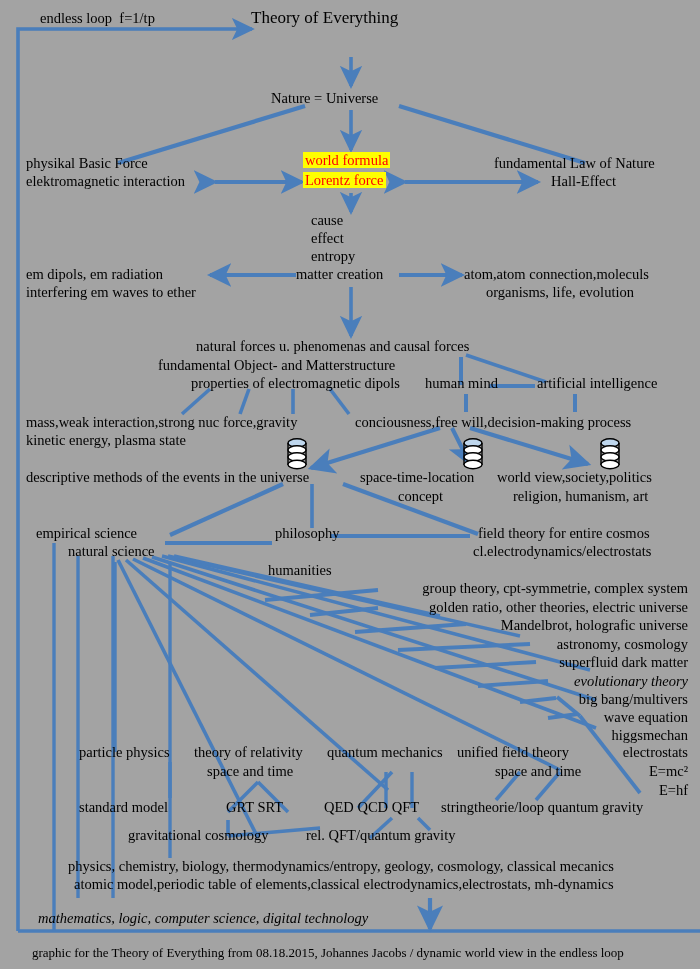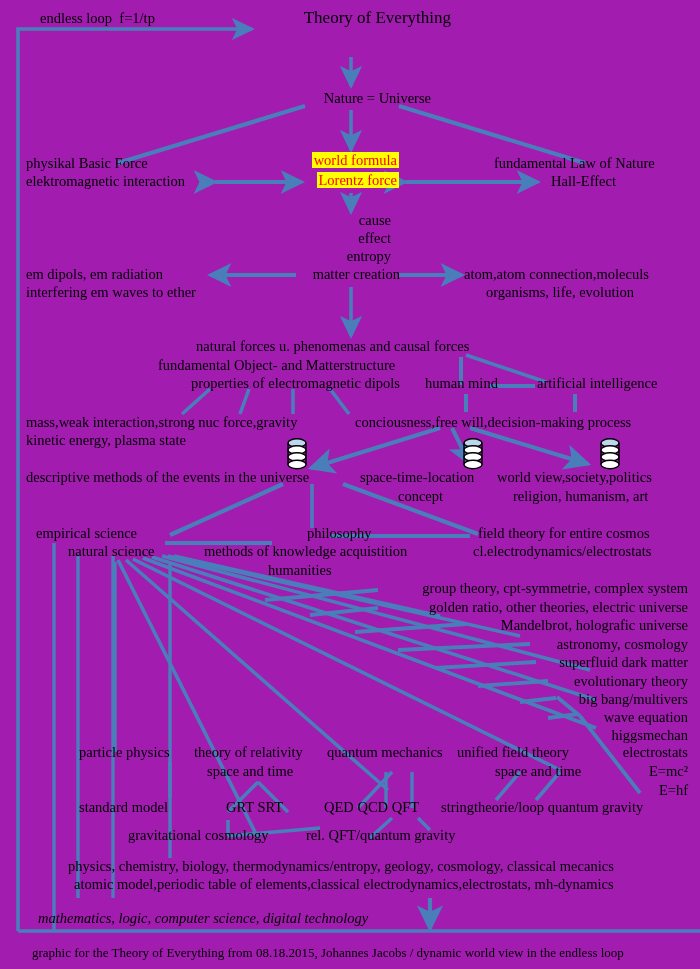--- a/index.html
+++ b/index.html
@@ -10,38 +10,38 @@
   }
   body {
     font-family: "Liberation Serif", "DejaVu Serif", serif;
     color: #000000;
   }
   #canvas {
     position: relative;
     width: 700px;
     height: 969px;
     overflow: hidden;
-    background: #a21caf;
+    background: #a3a3a3;
   }
   #edges {
     position: absolute;
     left: 0;
     top: 0;
     width: 700px;
     height: 969px;
     pointer-events: none;
   }
   .node {
     position: absolute;
     white-space: pre;
     line-height: 1.18;
     font-size: 14.5px;
     color: #000000;
   }
-  .ctr { text-align: right; }
+  .ctr { text-align: left; }
   .rt  { text-align: right; }
   .lf  { text-align: left; }
   .title {
     font-size: 17px;
   }
   .hl {
     background: #FFFF00;
     color: #FF0000;
     padding: 0 2px;
   }
@@ -215,33 +215,32 @@
 
   <div class="node lf" style="left:360px; top:469px;">space-time-location</div>
   <div class="node lf" style="left:398px; top:488px;">concept</div>
 
   <div class="node lf" style="left:497px; top:469px;">world view,society,politics</div>
   <div class="node lf" style="left:513px; top:488px;">religion, humanism, art</div>
 
   <div class="node lf" style="left:36px; top:525px;">empirical science</div>
   <div class="node lf" style="left:68px; top:543px;">natural science</div>
 
-  <div class="node lf" style="left:275px; top:525px;margin-left:32px;">philosophy</div>
-  <div class="node lf" style="left:204px; top:543px;">methods of knowledge acquistition</div>
+  <div class="node lf" style="left:275px; top:525px;">philosophy</div>
   <div class="node lf" style="left:268px; top:562px;">humanities</div>
 
   <div class="node lf" style="left:478px; top:525px;">field theory for entire cosmos</div>
   <div class="node lf" style="left:473px; top:543px;">cl.electrodynamics/electrostats</div>
 
   <div class="node rt" style="left:300px; top:580px; width:388px;">group theory, cpt-symmetrie, complex system</div>
   <div class="node rt" style="left:300px; top:599px; width:388px;">golden ratio, other theories, electric universe</div>
   <div class="node rt" style="left:300px; top:617px; width:388px;">Mandelbrot, holografic universe</div>
   <div class="node rt" style="left:300px; top:636px; width:388px;">astronomy, cosmology</div>
   <div class="node rt" style="left:300px; top:654px; width:388px;">superfluid dark matter</div>
-  <div class="node rt" style="left:300px; top:673px; width:388px;">evolutionary theory</div>
+  <div class="node rt" style="left:300px; top:673px; width:388px;font-style:italic;">evolutionary theory</div>
   <div class="node rt" style="left:300px; top:691px; width:388px;">big bang/multivers</div>
   <div class="node rt" style="left:300px; top:709px; width:388px;">wave equation</div>
   <div class="node rt" style="left:300px; top:727px; width:388px;">higgsmechan</div>
 
   <div class="node lf" style="left:79px; top:744px;">particle physics</div>
   <div class="node lf" style="left:194px; top:744px;">theory of relativity</div>
   <div class="node lf" style="left:207px; top:763px;">space and time</div>
   <div class="node lf" style="left:327px; top:744px;">quantum mechanics</div>
   <div class="node lf" style="left:457px; top:744px;">unified field theory</div>
   <div class="node lf" style="left:495px; top:763px;">space and time</div>

